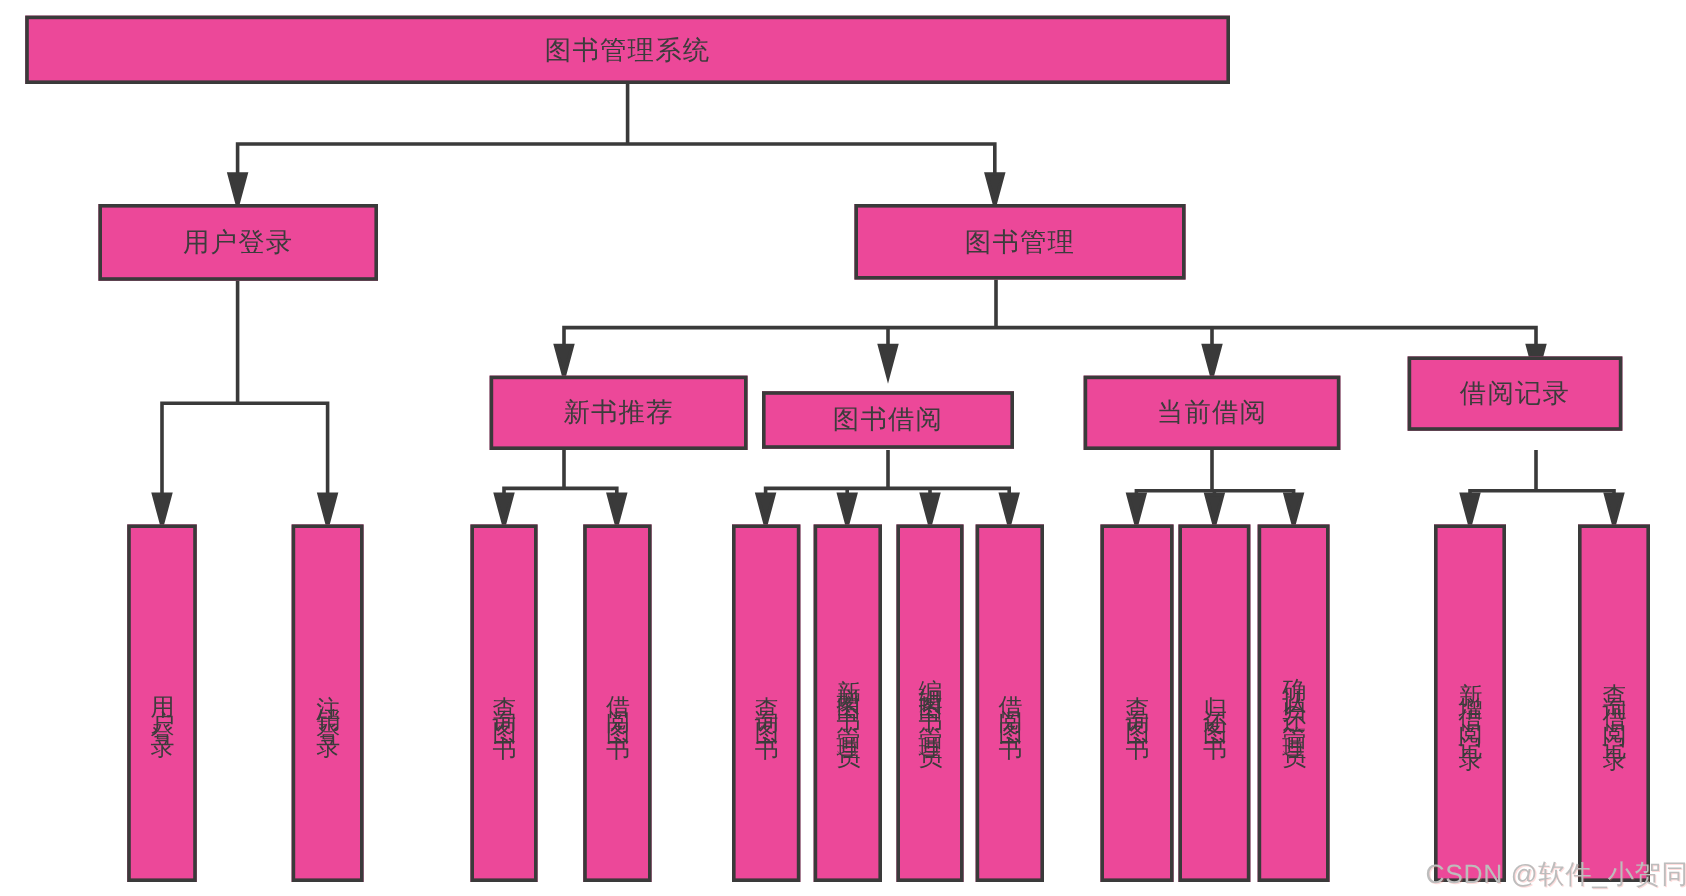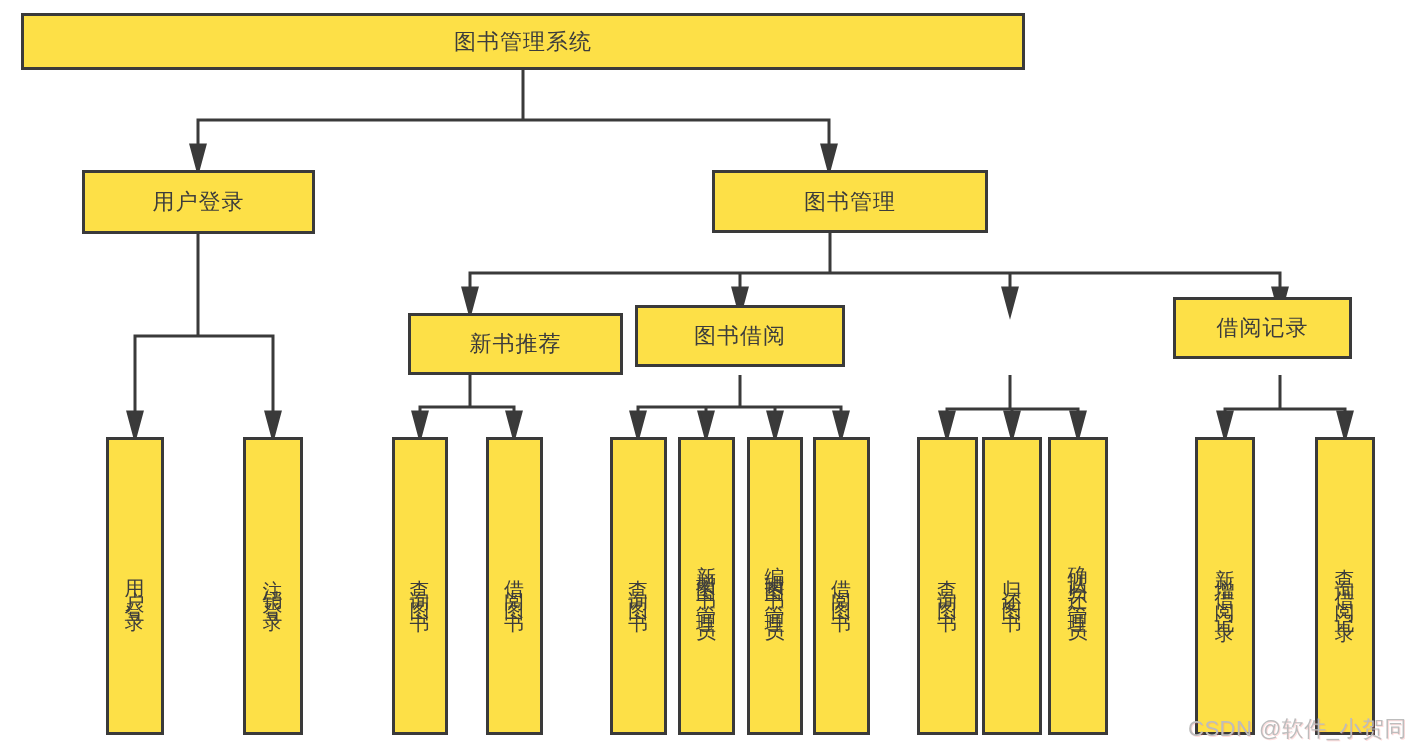--- a/index.html
+++ b/index.html
@@ -8,21 +8,21 @@
     width:1405px;height:747px;
     background:#ffffff;
     font-family:"Liberation Sans","DejaVu Sans",sans-serif;
     overflow:hidden;
   }
   #wires{position:absolute;left:0;top:0;pointer-events:none;}
   .box{
     position:absolute;
     box-sizing:border-box;
     border:3px solid #3a3a3a;
-    background:#fde047;
+    background:#ec4899;
     display:flex;align-items:center;justify-content:center;
     color:#3c3c3c;
   }
   .h .lbl{
     font-size:22px;
     letter-spacing:1px;
     white-space:nowrap;
   }
   .v .lbl{
     writing-mode:vertical-rl;
@@ -94,22 +94,25 @@
   <div class="box h" style="left:82px;top:170px;width:233px;height:64px;">
     <span class="lbl">用户登录</span>
   </div>
   <div class="box h" style="left:712px;top:170px;width:276px;height:63px;">
     <span class="lbl">图书管理</span>
   </div>
 
   <div class="box h" style="left:363px;top:313px;width:215px;height:62px;margin-left:45px;">
     <span class="lbl">新书推荐</span>
   </div>
-  <div class="box h" style="left:635px;top:305px;width:210px;height:62px;">
+  <div class="box h" style="left:635px;top:326px;width:210px;height:48px;">
     <span class="lbl">图书借阅</span>
+  </div>
+  <div class="box h" style="left:903px;top:313px;width:214px;height:62px;">
+    <span class="lbl">当前借阅</span>
   </div>
   <div class="box h" style="left:1173px;top:297px;width:179px;height:62px;">
     <span class="lbl">借阅记录</span>
   </div>
 
   <div class="box v" style="left:106px;top:437px;width:58px;height:298px;">
     <span class="lbl">用户登录</span>
   </div>
   <div class="box v" style="left:243px;top:437px;width:60px;height:298px;">
     <span class="lbl">注销登录</span>

